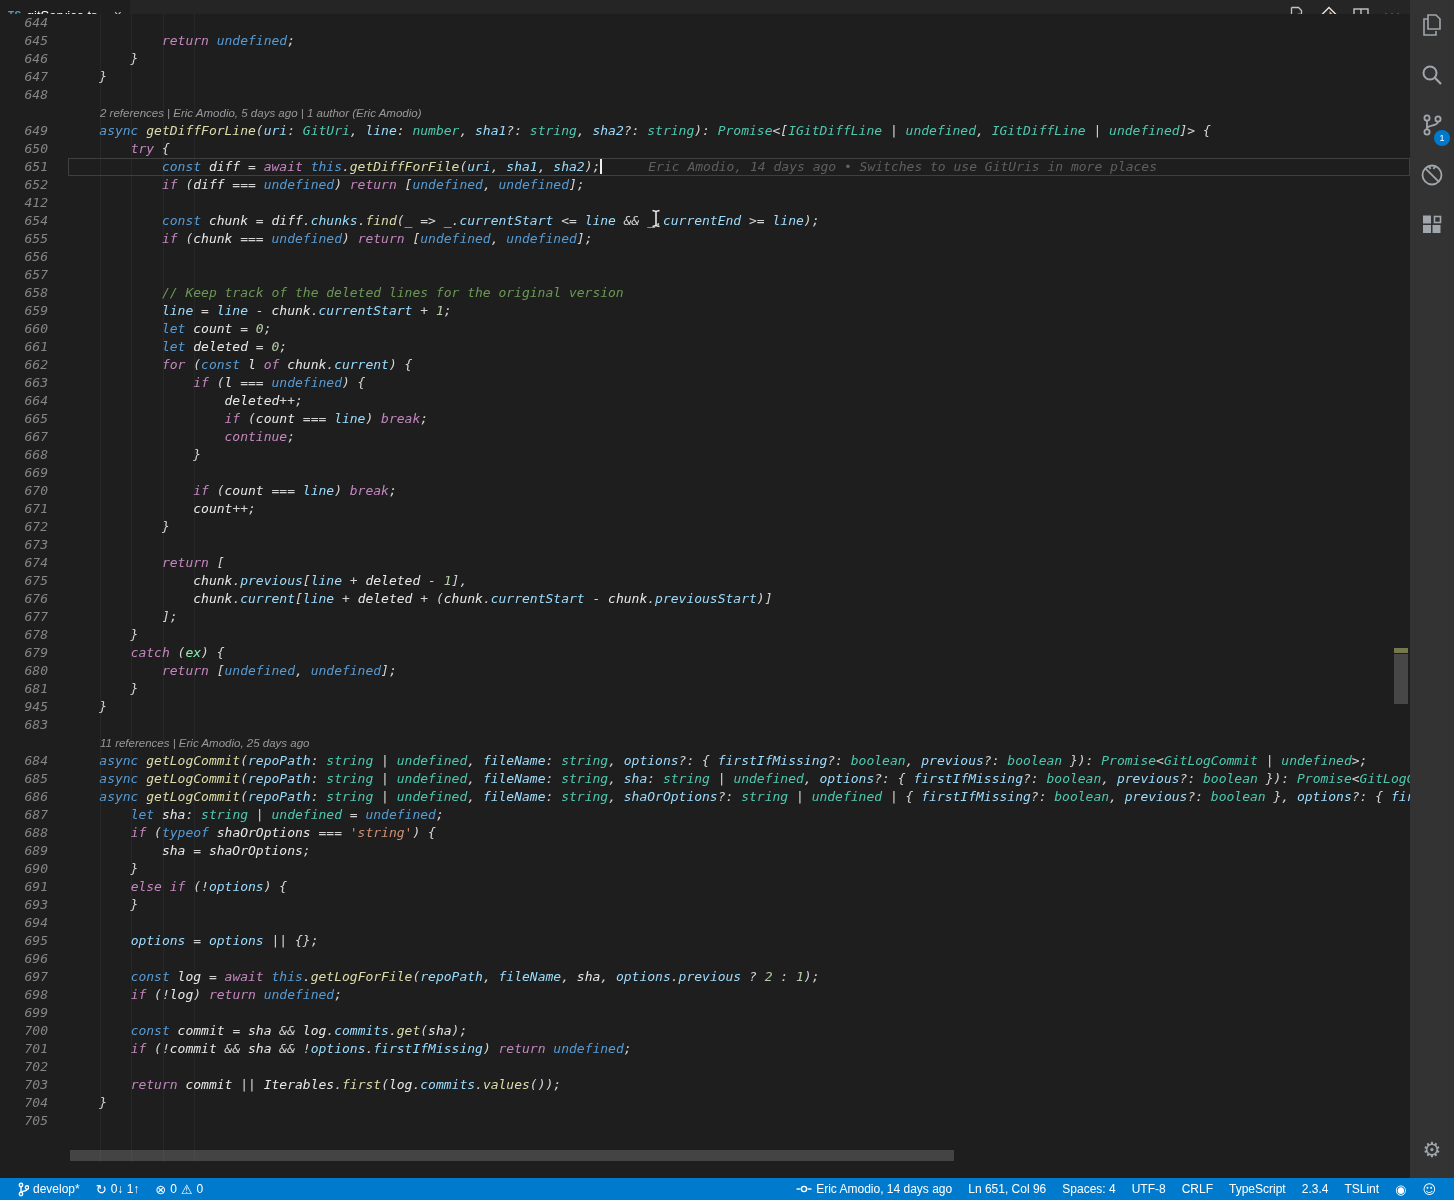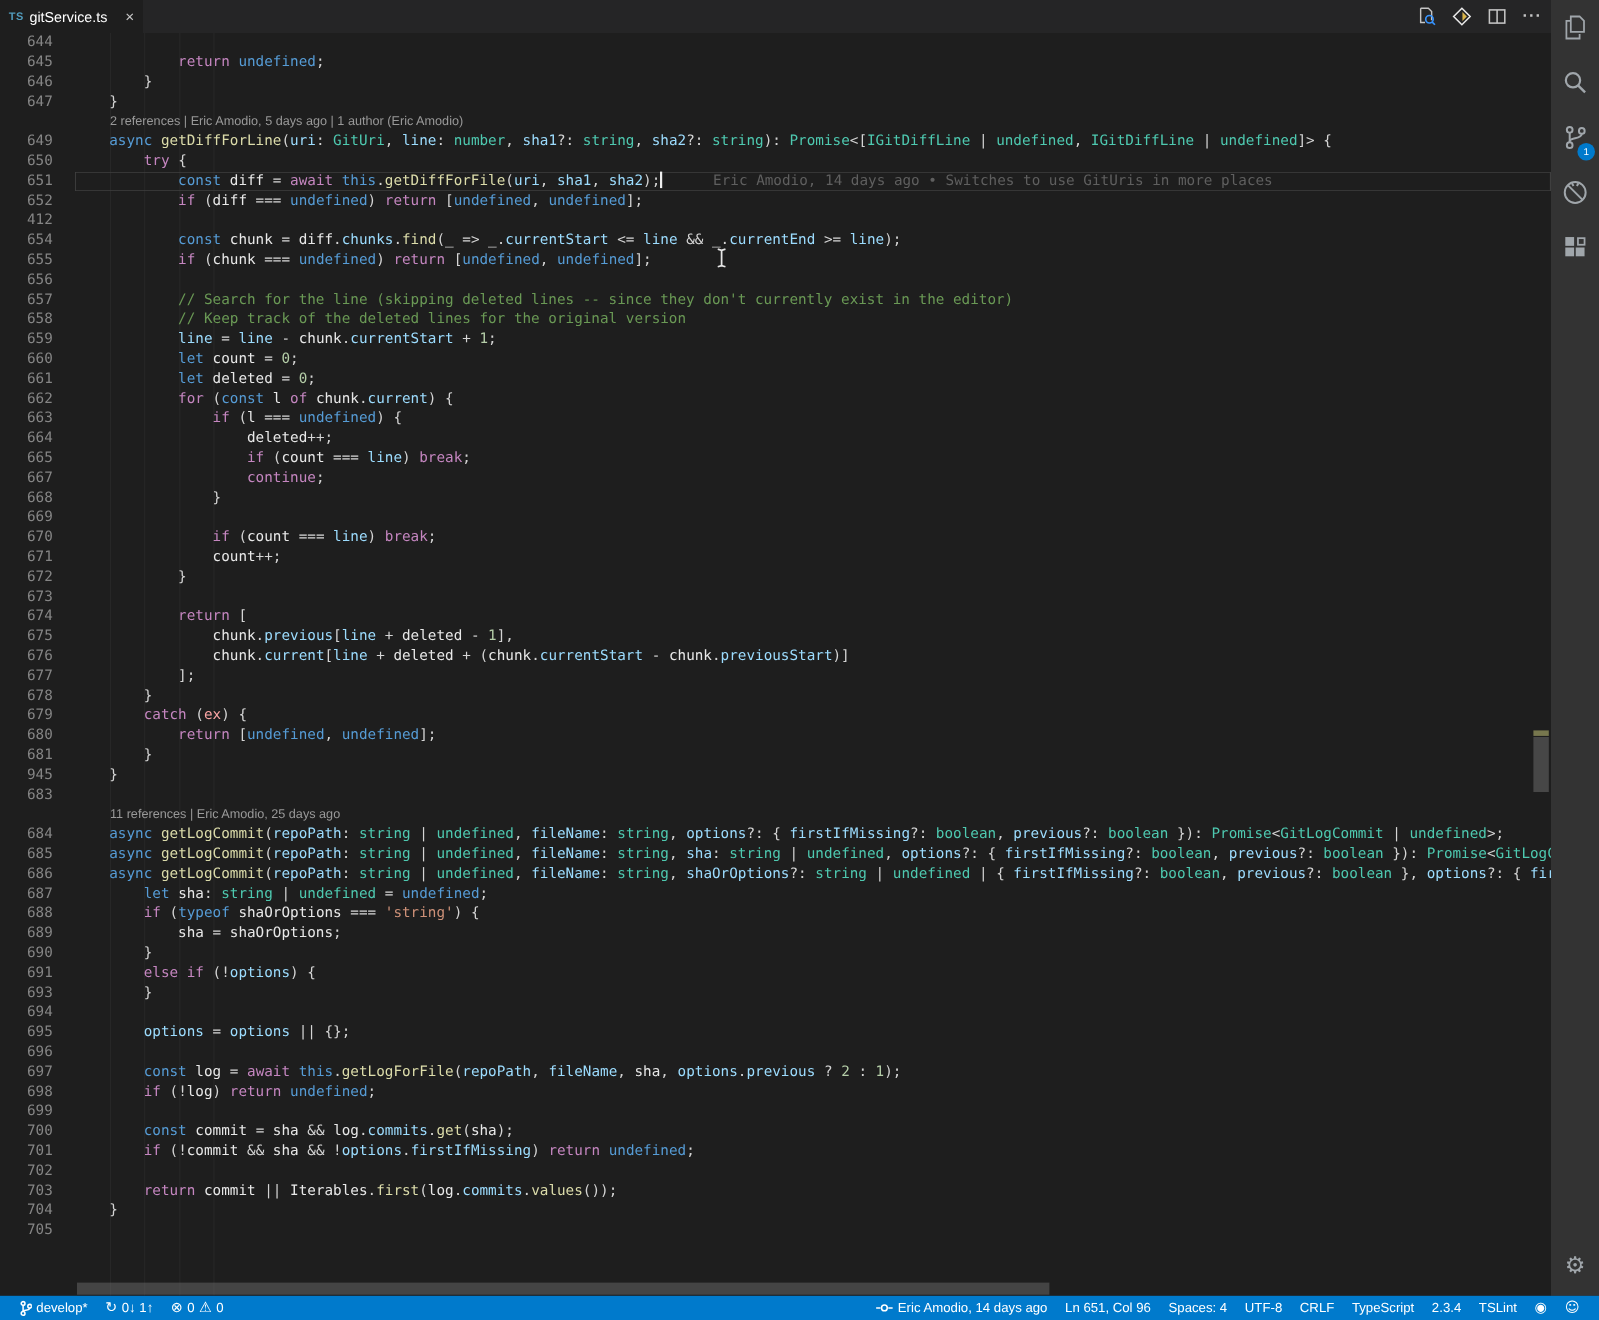--- a/index.html
+++ b/index.html
@@ -17,23 +17,23 @@
   }
   .tab .ftype { color:#519aba; font-size:10px; font-weight:bold; letter-spacing:0.5px; }
   .tab .fname { color:#ffffff; font-size:13px; }
   .tab .close { color:#c5c5c5; font-size:14px; margin-left:auto; line-height:1; }
   .title-actions { position:absolute; right:8px; top:0; height:30px; display:flex; align-items:center; gap:14px; }
   .ticon { width:18px; height:18px; display:flex; align-items:center; justify-content:center; cursor:pointer; }
   .ticon svg { display:block; }
   .ellipsis { color:#c5c5c5; font-size:15px; font-weight:bold; letter-spacing:1px; line-height:10px; }
   
   .editor {
-    position:absolute; left:0; top:30px; width:1410px; height:1148px;
+    position:absolute; left:0; top:14px; width:1410px; height:1148px;
     background:#1e1e1e; overflow:hidden;
-    font-family:"DejaVu Sans Mono", monospace; font-size:13px;
+    font-family:"DejaVu Sans Mono", monospace; font-size:13px;font-style:italic;
   }
   .guides { position:absolute; left:0; top:0; width:100%; height:100%; pointer-events:none; }
   .guide { position:absolute; top:0; bottom:0; width:1px; background:rgba(255,255,255,0.045); }
   .row { position:relative; height:18px; line-height:18px; display:flex; white-space:pre; }
   .row.lens {
     font-family:"Liberation Sans", sans-serif; font-size:11.5px; color:#999999;
     padding-left:100px; cursor:pointer;
   }
   .ln {
     width:48px; flex:0 0 48px; text-align:right; color:#858585; font-size:13px;
@@ -117,51 +117,52 @@
       <div class="guide" style="left:100px"></div>
       <div class="guide" style="left:131px"></div>
       <div class="guide" style="left:163px"></div>
       <div class="guide" style="left:194px"></div>
     </div>
     <div id="code-area">
         <div class="row code"><span class="ln">644</span><span class="src"></span></div>
         <div class="row code"><span class="ln">645</span><span class="src"><span style="color: rgb(212, 212, 212);">            </span><span style="color: rgb(197, 134, 192);">return</span><span style="color: rgb(86, 156, 214);"> undefined</span><span style="color: rgb(212, 212, 212);">;</span></span></div>
         <div class="row code"><span class="ln">646</span><span class="src"><span style="color: rgb(212, 212, 212);">        }</span></span></div>
         <div class="row code"><span class="ln">647</span><span class="src"><span style="color: rgb(212, 212, 212);">    }</span></span></div>
+        <div class="row code"><span class="ln">648</span><span class="src"></span></div>
         <div class="row lens">2 references | Eric Amodio, 5 days ago | 1 author (Eric Amodio)</div>
         <div class="row code"><span class="ln">649</span><span class="src"><span style="color: rgb(212, 212, 212);">    </span><span style="color: rgb(86, 156, 214);">async</span><span style="color: rgb(220, 220, 170);"> getDiffForLine</span><span style="color: rgb(212, 212, 212);">(</span><span style="color: rgb(156, 220, 254);">uri</span><span style="color: rgb(212, 212, 212);">: </span><span style="color: rgb(78, 201, 176);">GitUri</span><span style="color: rgb(212, 212, 212);">, </span><span style="color: rgb(156, 220, 254);">line</span><span style="color: rgb(212, 212, 212);">: </span><span style="color: rgb(78, 201, 176);">number</span><span style="color: rgb(212, 212, 212);">, </span><span style="color: rgb(156, 220, 254);">sha1</span><span style="color: rgb(212, 212, 212);">?: </span><span style="color: rgb(78, 201, 176);">string</span><span style="color: rgb(212, 212, 212);">, </span><span style="color: rgb(156, 220, 254);">sha2</span><span style="color: rgb(212, 212, 212);">?: </span><span style="color: rgb(78, 201, 176);">string</span><span style="color: rgb(212, 212, 212);">): </span><span style="color: rgb(78, 201, 176);">Promise</span><span style="color: rgb(212, 212, 212);">&lt;[</span><span style="color: rgb(78, 201, 176);">IGitDiffLine</span><span style="color: rgb(212, 212, 212);"> | </span><span style="color: rgb(78, 201, 176);">undefined</span><span style="color: rgb(212, 212, 212);">, </span><span style="color: rgb(78, 201, 176);">IGitDiffLine</span><span style="color: rgb(212, 212, 212);"> | </span><span style="color: rgb(78, 201, 176);">undefined</span><span style="color: rgb(212, 212, 212);">]&gt; {</span></span></div>
         <div class="row code"><span class="ln">650</span><span class="src"><span style="color: rgb(212, 212, 212);">        </span><span style="color: rgb(197, 134, 192);">try</span><span style="color: rgb(212, 212, 212);"> {</span></span></div>
         <div class="row code current"><span class="ln">651</span><span class="src"><span style="color: rgb(212, 212, 212);">            </span><span style="color: rgb(86, 156, 214);">const</span><span style="color: rgb(232, 232, 232);"> diff</span><span style="color: rgb(212, 212, 212);"> = </span><span style="color: rgb(197, 134, 192);">await</span><span style="color: rgb(86, 156, 214);"> this</span><span style="color: rgb(212, 212, 212);">.</span><span style="color: rgb(220, 220, 170);">getDiffForFile</span><span style="color: rgb(212, 212, 212);">(</span><span style="color: rgb(156, 220, 254);">uri</span><span style="color: rgb(212, 212, 212);">, </span><span style="color: rgb(156, 220, 254);">sha1</span><span style="color: rgb(212, 212, 212);">, </span><span style="color: rgb(156, 220, 254);">sha2</span><span style="color: rgb(212, 212, 212);">);</span><span class="caret"></span><span class="blame">Eric Amodio, 14 days ago • Switches to use GitUris in more places</span></span></div>
         <div class="row code"><span class="ln">652</span><span class="src"><span style="color: rgb(212, 212, 212);">            </span><span style="color: rgb(197, 134, 192);">if</span><span style="color: rgb(212, 212, 212);"> (</span><span style="color: rgb(232, 232, 232);">diff</span><span style="color: rgb(212, 212, 212);"> === </span><span style="color: rgb(86, 156, 214);">undefined</span><span style="color: rgb(212, 212, 212);">) </span><span style="color: rgb(197, 134, 192);">return</span><span style="color: rgb(212, 212, 212);"> [</span><span style="color: rgb(86, 156, 214);">undefined</span><span style="color: rgb(212, 212, 212);">, </span><span style="color: rgb(86, 156, 214);">undefined</span><span style="color: rgb(212, 212, 212);">];</span></span></div>
         <div class="row code"><span class="ln">412</span><span class="src"></span></div>
         <div class="row code"><span class="ln">654</span><span class="src"><span style="color: rgb(212, 212, 212);">            </span><span style="color: rgb(86, 156, 214);">const</span><span style="color: rgb(232, 232, 232);"> chunk</span><span style="color: rgb(212, 212, 212);"> = </span><span style="color: rgb(232, 232, 232);">diff</span><span style="color: rgb(212, 212, 212);">.</span><span style="color: rgb(156, 220, 254);">chunks</span><span style="color: rgb(212, 212, 212);">.</span><span style="color: rgb(220, 220, 170);">find</span><span style="color: rgb(212, 212, 212);">(</span><span style="color: rgb(232, 232, 232);">_</span><span style="color: rgb(212, 212, 212);"> =&gt; </span><span style="color: rgb(232, 232, 232);">_</span><span style="color: rgb(212, 212, 212);">.</span><span style="color: rgb(156, 220, 254);">currentStart</span><span style="color: rgb(212, 212, 212);"> &lt;= </span><span style="color: rgb(156, 220, 254);">line</span><span style="color: rgb(212, 212, 212);"> &amp;&amp; </span><span style="color: rgb(232, 232, 232);">_</span><span style="color: rgb(212, 212, 212);">.</span><span style="color: rgb(156, 220, 254);">currentEnd</span><span style="color: rgb(212, 212, 212);"> &gt;= </span><span style="color: rgb(156, 220, 254);">line</span><span style="color: rgb(212, 212, 212);">);</span></span></div>
         <div class="row code"><span class="ln">655</span><span class="src"><span style="color: rgb(212, 212, 212);">            </span><span style="color: rgb(197, 134, 192);">if</span><span style="color: rgb(212, 212, 212);"> (</span><span style="color: rgb(232, 232, 232);">chunk</span><span style="color: rgb(212, 212, 212);"> === </span><span style="color: rgb(86, 156, 214);">undefined</span><span style="color: rgb(212, 212, 212);">) </span><span style="color: rgb(197, 134, 192);">return</span><span style="color: rgb(212, 212, 212);"> [</span><span style="color: rgb(86, 156, 214);">undefined</span><span style="color: rgb(212, 212, 212);">, </span><span style="color: rgb(86, 156, 214);">undefined</span><span style="color: rgb(212, 212, 212);">];</span></span></div>
         <div class="row code"><span class="ln">656</span><span class="src"></span></div>
-        <div class="row code"><span class="ln">657</span><span class="src"><span style="color: rgb(212, 212, 212);">            </span><span style="color: rgb(106, 153, 85);">// Search for the line (skipping deleted lines -- since they don't currently exist in the editor)</span></span></div>
+        <div class="row code"><span class="ln">657</span><span class="src"><span style="color: rgb(212, 212, 212);">            </span></span></div>
         <div class="row code"><span class="ln">658</span><span class="src"><span style="color: rgb(212, 212, 212);">            </span><span style="color: rgb(106, 153, 85);">// Keep track of the deleted lines for the original version</span></span></div>
         <div class="row code"><span class="ln">659</span><span class="src"><span style="color: rgb(212, 212, 212);">            </span><span style="color: rgb(156, 220, 254);">line</span><span style="color: rgb(212, 212, 212);"> = </span><span style="color: rgb(156, 220, 254);">line</span><span style="color: rgb(212, 212, 212);"> - </span><span style="color: rgb(232, 232, 232);">chunk</span><span style="color: rgb(212, 212, 212);">.</span><span style="color: rgb(156, 220, 254);">currentStart</span><span style="color: rgb(212, 212, 212);"> + </span><span style="color: rgb(181, 206, 168);">1</span><span style="color: rgb(212, 212, 212);">;</span></span></div>
         <div class="row code"><span class="ln">660</span><span class="src"><span style="color: rgb(212, 212, 212);">            </span><span style="color: rgb(86, 156, 214);">let</span><span style="color: rgb(232, 232, 232);"> count</span><span style="color: rgb(212, 212, 212);"> = </span><span style="color: rgb(181, 206, 168);">0</span><span style="color: rgb(212, 212, 212);">;</span></span></div>
         <div class="row code"><span class="ln">661</span><span class="src"><span style="color: rgb(212, 212, 212);">            </span><span style="color: rgb(86, 156, 214);">let</span><span style="color: rgb(232, 232, 232);"> deleted</span><span style="color: rgb(212, 212, 212);"> = </span><span style="color: rgb(181, 206, 168);">0</span><span style="color: rgb(212, 212, 212);">;</span></span></div>
         <div class="row code"><span class="ln">662</span><span class="src"><span style="color: rgb(212, 212, 212);">            </span><span style="color: rgb(197, 134, 192);">for</span><span style="color: rgb(212, 212, 212);"> (</span><span style="color: rgb(86, 156, 214);">const</span><span style="color: rgb(232, 232, 232);"> l</span><span style="color: rgb(197, 134, 192);"> of</span><span style="color: rgb(232, 232, 232);"> chunk</span><span style="color: rgb(212, 212, 212);">.</span><span style="color: rgb(156, 220, 254);">current</span><span style="color: rgb(212, 212, 212);">) {</span></span></div>
         <div class="row code"><span class="ln">663</span><span class="src"><span style="color: rgb(212, 212, 212);">                </span><span style="color: rgb(197, 134, 192);">if</span><span style="color: rgb(212, 212, 212);"> (</span><span style="color: rgb(232, 232, 232);">l</span><span style="color: rgb(212, 212, 212);"> === </span><span style="color: rgb(86, 156, 214);">undefined</span><span style="color: rgb(212, 212, 212);">) {</span></span></div>
         <div class="row code"><span class="ln">664</span><span class="src"><span style="color: rgb(212, 212, 212);">                    </span><span style="color: rgb(232, 232, 232);">deleted</span><span style="color: rgb(212, 212, 212);">++;</span></span></div>
         <div class="row code"><span class="ln">665</span><span class="src"><span style="color: rgb(212, 212, 212);">                    </span><span style="color: rgb(197, 134, 192);">if</span><span style="color: rgb(212, 212, 212);"> (</span><span style="color: rgb(232, 232, 232);">count</span><span style="color: rgb(212, 212, 212);"> === </span><span style="color: rgb(156, 220, 254);">line</span><span style="color: rgb(212, 212, 212);">) </span><span style="color: rgb(197, 134, 192);">break</span><span style="color: rgb(212, 212, 212);">;</span></span></div>
         <div class="row code"><span class="ln">667</span><span class="src"><span style="color: rgb(212, 212, 212);">                    </span><span style="color: rgb(197, 134, 192);">continue</span><span style="color: rgb(212, 212, 212);">;</span></span></div>
         <div class="row code"><span class="ln">668</span><span class="src"><span style="color: rgb(212, 212, 212);">                }</span></span></div>
         <div class="row code"><span class="ln">669</span><span class="src"></span></div>
         <div class="row code"><span class="ln">670</span><span class="src"><span style="color: rgb(212, 212, 212);">                </span><span style="color: rgb(197, 134, 192);">if</span><span style="color: rgb(212, 212, 212);"> (</span><span style="color: rgb(232, 232, 232);">count</span><span style="color: rgb(212, 212, 212);"> === </span><span style="color: rgb(156, 220, 254);">line</span><span style="color: rgb(212, 212, 212);">) </span><span style="color: rgb(197, 134, 192);">break</span><span style="color: rgb(212, 212, 212);">;</span></span></div>
         <div class="row code"><span class="ln">671</span><span class="src"><span style="color: rgb(212, 212, 212);">                </span><span style="color: rgb(232, 232, 232);">count</span><span style="color: rgb(212, 212, 212);">++;</span></span></div>
         <div class="row code"><span class="ln">672</span><span class="src"><span style="color: rgb(212, 212, 212);">            }</span></span></div>
         <div class="row code"><span class="ln">673</span><span class="src"></span></div>
         <div class="row code"><span class="ln">674</span><span class="src"><span style="color: rgb(212, 212, 212);">            </span><span style="color: rgb(197, 134, 192);">return</span><span style="color: rgb(212, 212, 212);"> [</span></span></div>
         <div class="row code"><span class="ln">675</span><span class="src"><span style="color: rgb(212, 212, 212);">                </span><span style="color: rgb(232, 232, 232);">chunk</span><span style="color: rgb(212, 212, 212);">.</span><span style="color: rgb(156, 220, 254);">previous</span><span style="color: rgb(212, 212, 212);">[</span><span style="color: rgb(156, 220, 254);">line</span><span style="color: rgb(212, 212, 212);"> + </span><span style="color: rgb(232, 232, 232);">deleted</span><span style="color: rgb(212, 212, 212);"> - </span><span style="color: rgb(181, 206, 168);">1</span><span style="color: rgb(212, 212, 212);">],</span></span></div>
         <div class="row code"><span class="ln">676</span><span class="src"><span style="color: rgb(212, 212, 212);">                </span><span style="color: rgb(232, 232, 232);">chunk</span><span style="color: rgb(212, 212, 212);">.</span><span style="color: rgb(156, 220, 254);">current</span><span style="color: rgb(212, 212, 212);">[</span><span style="color: rgb(156, 220, 254);">line</span><span style="color: rgb(212, 212, 212);"> + </span><span style="color: rgb(232, 232, 232);">deleted</span><span style="color: rgb(212, 212, 212);"> + (</span><span style="color: rgb(232, 232, 232);">chunk</span><span style="color: rgb(212, 212, 212);">.</span><span style="color: rgb(156, 220, 254);">currentStart</span><span style="color: rgb(212, 212, 212);"> - </span><span style="color: rgb(232, 232, 232);">chunk</span><span style="color: rgb(212, 212, 212);">.</span><span style="color: rgb(156, 220, 254);">previousStart</span><span style="color: rgb(212, 212, 212);">)]</span></span></div>
         <div class="row code"><span class="ln">677</span><span class="src"><span style="color: rgb(212, 212, 212);">            ];</span></span></div>
         <div class="row code"><span class="ln">678</span><span class="src"><span style="color: rgb(212, 212, 212);">        }</span></span></div>
-        <div class="row code"><span class="ln">679</span><span class="src"><span style="color: rgb(212, 212, 212);">        </span><span style="color: rgb(197, 134, 192);">catch</span><span style="color: rgb(212, 212, 212);"> (</span><span style="color: #fca5a5;">ex</span><span style="color: rgb(212, 212, 212);">) {</span></span></div>
+        <div class="row code"><span class="ln">679</span><span class="src"><span style="color: rgb(212, 212, 212);">        </span><span style="color: rgb(197, 134, 192);">catch</span><span style="color: rgb(212, 212, 212);"> (</span><span style="color: #86efac;">ex</span><span style="color: rgb(212, 212, 212);">) {</span></span></div>
         <div class="row code"><span class="ln">680</span><span class="src"><span style="color: rgb(212, 212, 212);">            </span><span style="color: rgb(197, 134, 192);">return</span><span style="color: rgb(212, 212, 212);"> [</span><span style="color: rgb(86, 156, 214);">undefined</span><span style="color: rgb(212, 212, 212);">, </span><span style="color: rgb(86, 156, 214);">undefined</span><span style="color: rgb(212, 212, 212);">];</span></span></div>
         <div class="row code"><span class="ln">681</span><span class="src"><span style="color: rgb(212, 212, 212);">        }</span></span></div>
         <div class="row code"><span class="ln">945</span><span class="src"><span style="color: rgb(212, 212, 212);">    }</span></span></div>
         <div class="row code"><span class="ln">683</span><span class="src"></span></div>
         <div class="row lens">11 references | Eric Amodio, 25 days ago</div>
         <div class="row code"><span class="ln">684</span><span class="src"><span style="color: rgb(212, 212, 212);">    </span><span style="color: rgb(86, 156, 214);">async</span><span style="color: rgb(220, 220, 170);"> getLogCommit</span><span style="color: rgb(212, 212, 212);">(</span><span style="color: rgb(156, 220, 254);">repoPath</span><span style="color: rgb(212, 212, 212);">: </span><span style="color: rgb(78, 201, 176);">string</span><span style="color: rgb(212, 212, 212);"> | </span><span style="color: rgb(78, 201, 176);">undefined</span><span style="color: rgb(212, 212, 212);">, </span><span style="color: rgb(156, 220, 254);">fileName</span><span style="color: rgb(212, 212, 212);">: </span><span style="color: rgb(78, 201, 176);">string</span><span style="color: rgb(212, 212, 212);">, </span><span style="color: rgb(156, 220, 254);">options</span><span style="color: rgb(212, 212, 212);">?: { </span><span style="color: rgb(156, 220, 254);">firstIfMissing</span><span style="color: rgb(212, 212, 212);">?: </span><span style="color: rgb(78, 201, 176);">boolean</span><span style="color: rgb(212, 212, 212);">, </span><span style="color: rgb(156, 220, 254);">previous</span><span style="color: rgb(212, 212, 212);">?: </span><span style="color: rgb(78, 201, 176);">boolean</span><span style="color: rgb(212, 212, 212);"> }): </span><span style="color: rgb(78, 201, 176);">Promise</span><span style="color: rgb(212, 212, 212);">&lt;</span><span style="color: rgb(78, 201, 176);">GitLogCommit</span><span style="color: rgb(212, 212, 212);"> | </span><span style="color: rgb(78, 201, 176);">undefined</span><span style="color: rgb(212, 212, 212);">&gt;;</span></span></div>
         <div class="row code"><span class="ln">685</span><span class="src"><span style="color: rgb(212, 212, 212);">    </span><span style="color: rgb(86, 156, 214);">async</span><span style="color: rgb(220, 220, 170);"> getLogCommit</span><span style="color: rgb(212, 212, 212);">(</span><span style="color: rgb(156, 220, 254);">repoPath</span><span style="color: rgb(212, 212, 212);">: </span><span style="color: rgb(78, 201, 176);">string</span><span style="color: rgb(212, 212, 212);"> | </span><span style="color: rgb(78, 201, 176);">undefined</span><span style="color: rgb(212, 212, 212);">, </span><span style="color: rgb(156, 220, 254);">fileName</span><span style="color: rgb(212, 212, 212);">: </span><span style="color: rgb(78, 201, 176);">string</span><span style="color: rgb(212, 212, 212);">, </span><span style="color: rgb(156, 220, 254);">sha</span><span style="color: rgb(212, 212, 212);">: </span><span style="color: rgb(78, 201, 176);">string</span><span style="color: rgb(212, 212, 212);"> | </span><span style="color: rgb(78, 201, 176);">undefined</span><span style="color: rgb(212, 212, 212);">, </span><span style="color: rgb(156, 220, 254);">options</span><span style="color: rgb(212, 212, 212);">?: { </span><span style="color: rgb(156, 220, 254);">firstIfMissing</span><span style="color: rgb(212, 212, 212);">?: </span><span style="color: rgb(78, 201, 176);">boolean</span><span style="color: rgb(212, 212, 212);">, </span><span style="color: rgb(156, 220, 254);">previous</span><span style="color: rgb(212, 212, 212);">?: </span><span style="color: rgb(78, 201, 176);">boolean</span><span style="color: rgb(212, 212, 212);"> }): </span><span style="color: rgb(78, 201, 176);">Promise</span><span style="color: rgb(212, 212, 212);">&lt;</span><span style="color: rgb(78, 201, 176);">GitLogCommit</span></span></div>
         <div class="row code"><span class="ln">686</span><span class="src"><span style="color: rgb(212, 212, 212);">    </span><span style="color: rgb(86, 156, 214);">async</span><span style="color: rgb(220, 220, 170);"> getLogCommit</span><span style="color: rgb(212, 212, 212);">(</span><span style="color: rgb(156, 220, 254);">repoPath</span><span style="color: rgb(212, 212, 212);">: </span><span style="color: rgb(78, 201, 176);">string</span><span style="color: rgb(212, 212, 212);"> | </span><span style="color: rgb(78, 201, 176);">undefined</span><span style="color: rgb(212, 212, 212);">, </span><span style="color: rgb(156, 220, 254);">fileName</span><span style="color: rgb(212, 212, 212);">: </span><span style="color: rgb(78, 201, 176);">string</span><span style="color: rgb(212, 212, 212);">, </span><span style="color: rgb(156, 220, 254);">shaOrOptions</span><span style="color: rgb(212, 212, 212);">?: </span><span style="color: rgb(78, 201, 176);">string</span><span style="color: rgb(212, 212, 212);"> | </span><span style="color: rgb(78, 201, 176);">undefined</span><span style="color: rgb(212, 212, 212);"> | { </span><span style="color: rgb(156, 220, 254);">firstIfMissing</span><span style="color: rgb(212, 212, 212);">?: </span><span style="color: rgb(78, 201, 176);">boolean</span><span style="color: rgb(212, 212, 212);">, </span><span style="color: rgb(156, 220, 254);">previous</span><span style="color: rgb(212, 212, 212);">?: </span><span style="color: rgb(78, 201, 176);">boolean</span><span style="color: rgb(212, 212, 212);"> }, </span><span style="color: rgb(156, 220, 254);">options</span><span style="color: rgb(212, 212, 212);">?: { </span><span style="color: rgb(156, 220, 254);">firstIfMissing</span></span></div>
         <div class="row code"><span class="ln">687</span><span class="src"><span style="color: rgb(212, 212, 212);">        </span><span style="color: rgb(86, 156, 214);">let</span><span style="color: rgb(232, 232, 232);"> sha</span><span style="color: rgb(212, 212, 212);">: </span><span style="color: rgb(78, 201, 176);">string</span><span style="color: rgb(212, 212, 212);"> | </span><span style="color: rgb(78, 201, 176);">undefined</span><span style="color: rgb(212, 212, 212);"> = </span><span style="color: rgb(86, 156, 214);">undefined</span><span style="color: rgb(212, 212, 212);">;</span></span></div>
         <div class="row code"><span class="ln">688</span><span class="src"><span style="color: rgb(212, 212, 212);">        </span><span style="color: rgb(197, 134, 192);">if</span><span style="color: rgb(212, 212, 212);"> (</span><span style="color: rgb(86, 156, 214);">typeof</span><span style="color: rgb(232, 232, 232);"> shaOrOptions</span><span style="color: rgb(212, 212, 212);"> === </span><span style="color: rgb(206, 145, 120);">'string'</span><span style="color: rgb(212, 212, 212);">) {</span></span></div>

